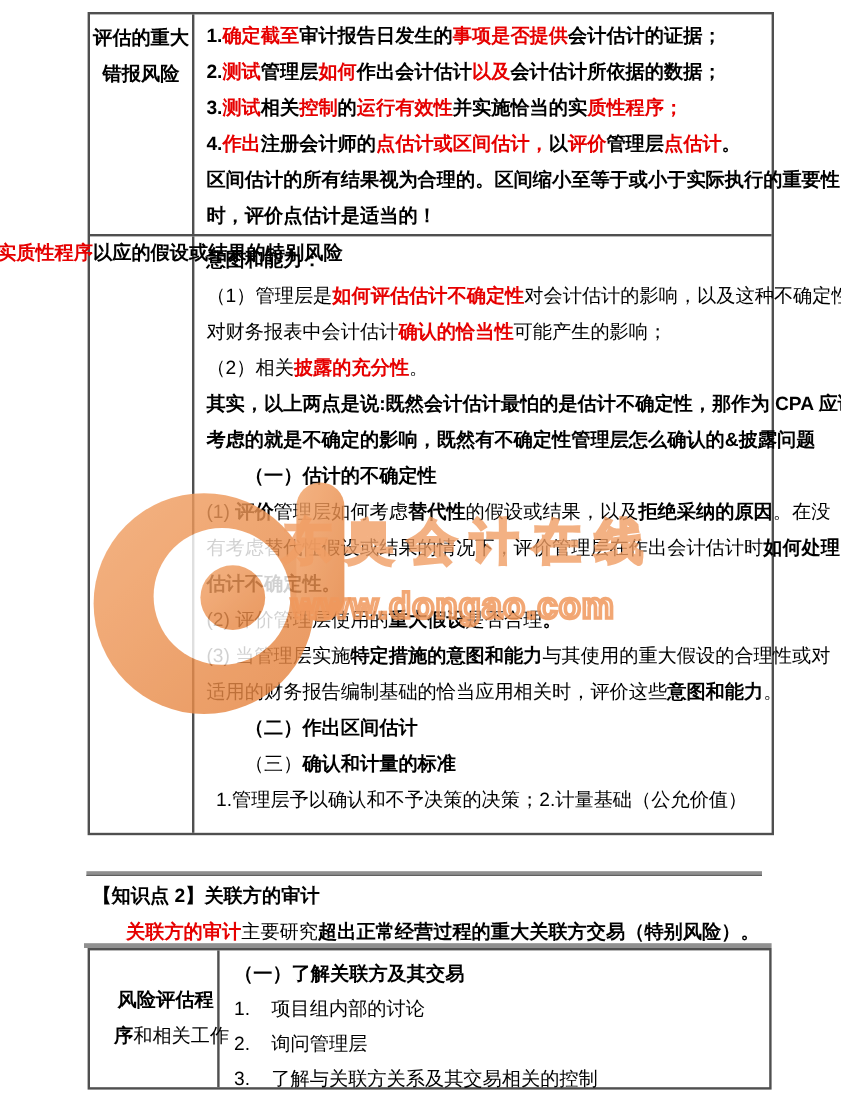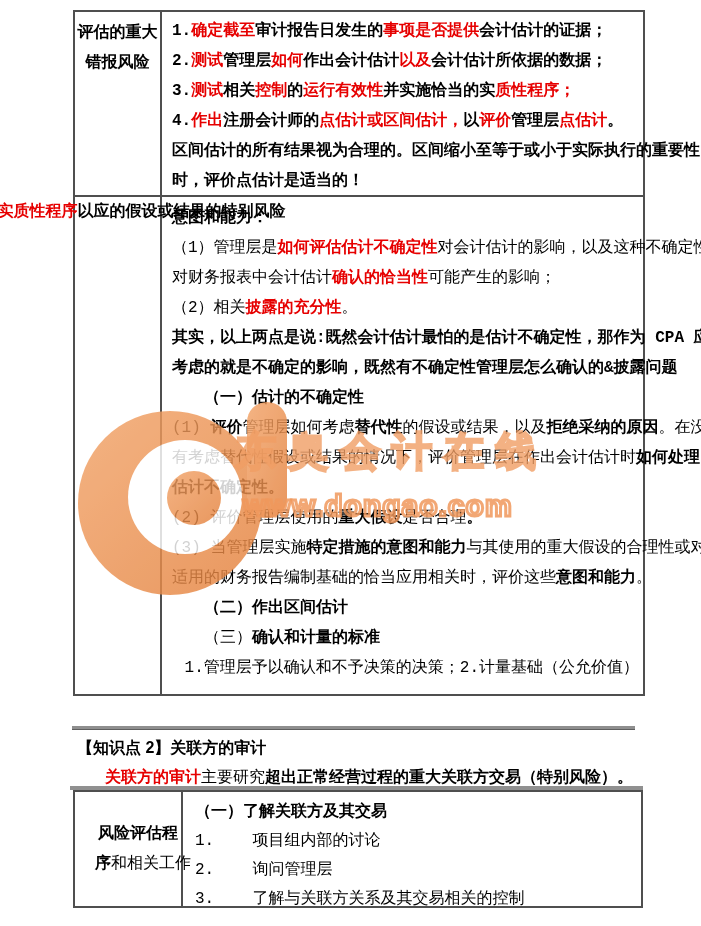--- a/index.html
+++ b/index.html
@@ -1,21 +1,21 @@
 <!DOCTYPE html>
 <html><head>
 <meta charset="utf-8">
 <style>
   html,body{margin:0;padding:0;}
   body{
     width:701px;height:926px;position:relative;background:#ffffff;
     font-family:"Liberation Sans","DejaVu Sans",sans-serif;
     color:#000;font-size:16px;overflow:hidden;
   }
-  .ln{height:30px;line-height:30px;white-space:pre;font-family:Liberation Mono, monospace;}
+  .ln{height:30px;line-height:30px;white-space:pre;}
   .red{color:#e60000;}
   .b{font-weight:bold;}
 
   
   .table1{
     position:absolute;left:73px;top:10px;width:572px;height:686px;
     border:2px solid #4f4f4f;box-sizing:border-box;
     display:flex;flex-direction:column;background:transparent;
   }
   .t1row{display:flex;min-height:0;}
@@ -99,21 +99,21 @@
           <div class="ln"><span class="b">考虑的就是不确定的影响，既然有不确定性管理层怎么确认的&amp;披露问题</span></div>
           <div class="ln" style="padding-left: 32px;"><span class="b">（一）估计的不确定性</span></div>
           <div class="ln"><span>(1) </span><span class="b">评价</span><span>管理层如何考虑</span><span class="b">替代性</span><span>的假设或结果，以及</span><span class="b">拒绝采纳的原因</span><span>。在没</span></div>
           <div class="ln"><span>有考虑替代性假设或结果的情况下，评价管理层在作出会计估计时</span><span class="b">如何处理</span></div>
           <div class="ln"><span class="b">估计不确定性。</span></div>
           <div class="ln"><span>(2) 评价管理层使用的</span><span class="b">重大假设</span><span>是否合理</span><span class="b">。</span></div>
           <div class="ln"><span>(3) 当管理层实施</span><span class="b">特定措施的意图和能力</span><span>与其使用的重大假设的合理性或对</span></div>
           <div class="ln"><span>适用的财务报告编制基础的恰当应用相关时，评价这些</span><span class="b">意图和能力</span><span>。</span></div>
           <div class="ln" style="padding-left: 32px;"><span class="b">（二）作出区间估计</span></div>
           <div class="ln" style="padding-left: 32px;"><span>（三）</span><span class="b">确认和计量的标准</span></div>
-          <div class="ln" style="padding-left: 8px; text-align: right;"><span>1.管理层予以确认和不予决策的决策；2.计量基础（公允价值）</span></div>
+          <div class="ln" style="padding-left: 8px;"><span>1.管理层予以确认和不予决策的决策；2.计量基础（公允价值）</span></div>
         </div>
     </div>
   </div>
 
   <div class="divider"></div>
   <div class="kp-title">【知识点 2】关联方的审计</div>
   <div class="kp-intro">
       <div class="ln"><span class="red b">关联方的审计</span><span>主要研究</span><span class="b">超出正常经营过程的重大关联方交易（特别风险）。</span></div>
     </div>
 

